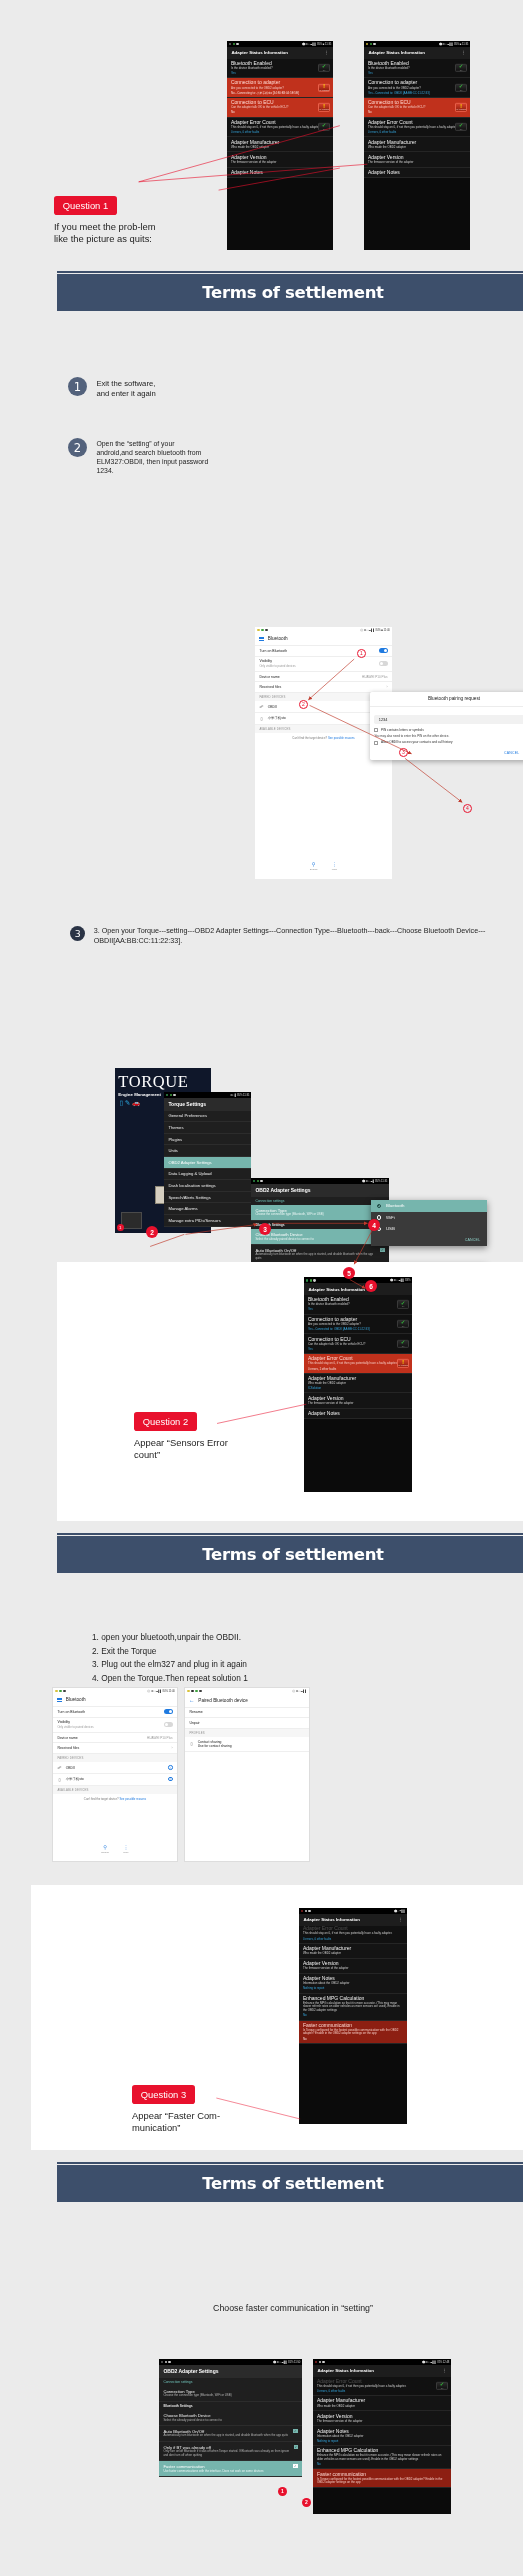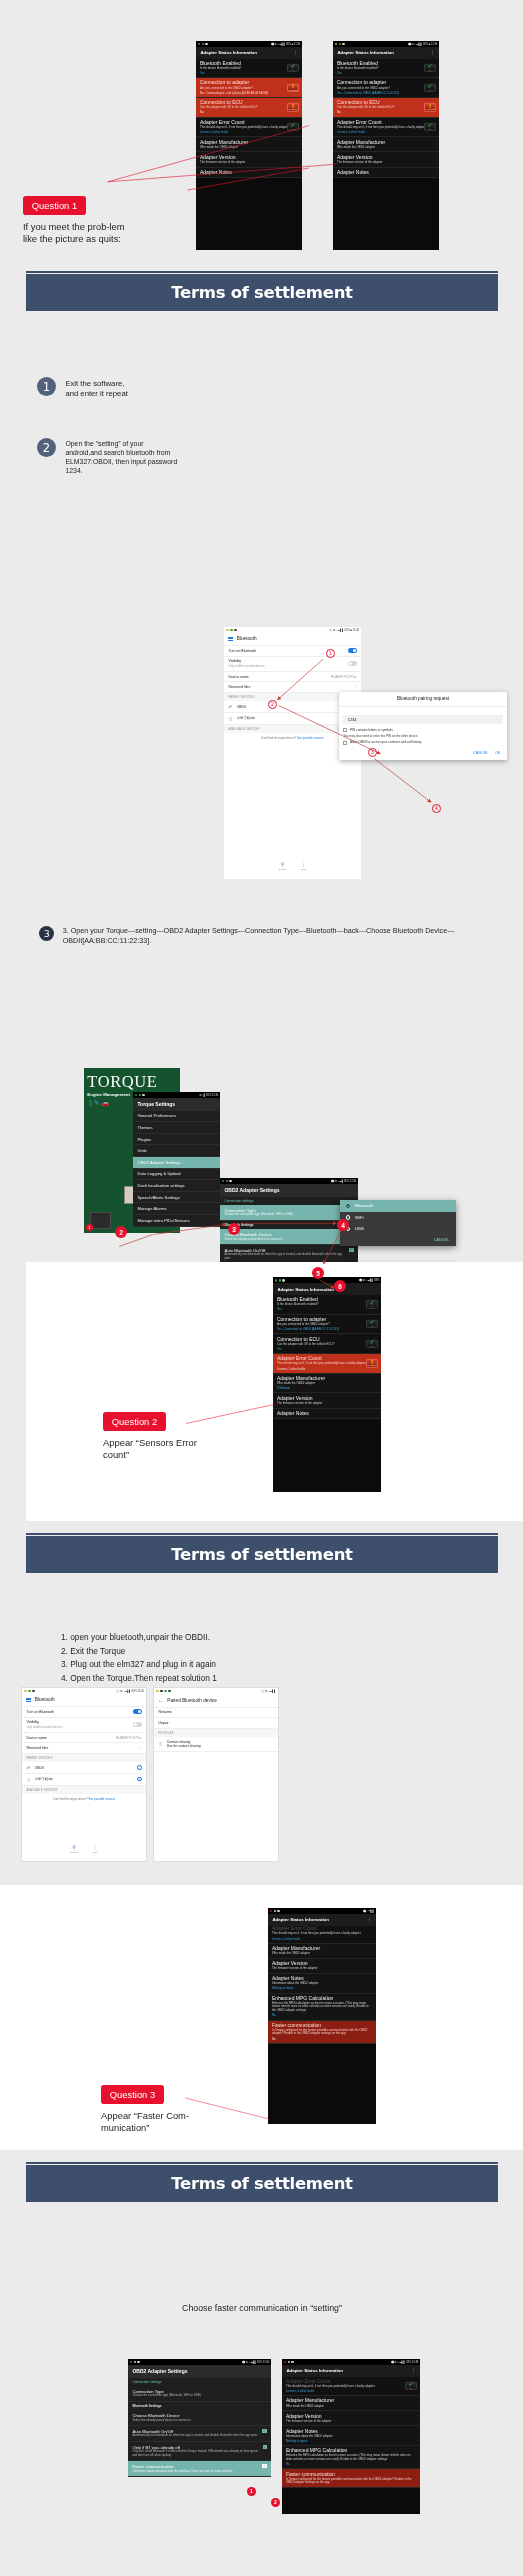--- a/index.html
+++ b/index.html
@@ -3,21 +3,21 @@
 <meta charset="utf-8">
 <title>ELM327 OBDII Troubleshooting Guide</title>
 <style>
   * { box-sizing: border-box; margin: 0; padding: 0; }
   html, body {
     width: 524px;
     background: #ebebeb;
     font-family: "Liberation Sans", sans-serif;
     color: #1a1a1a;
   }
-  .page { position: relative; width: 452px; }
+  .page { position: relative; width: 452px; padding-left: 31px; }
 
   
   .slide { position: relative; width: 524px; background: #ebebeb; }
   .slide.white { background: #ffffff; }
 
   .banner-wrap { padding: 12px 26px 0 26px; }
   .banner-rule { height: 1.7px; background: #3d4f6b; margin-bottom: 1.7px; }
   .banner {
     background: #3d4f6b;
     color: #ffffff;
@@ -343,21 +343,21 @@
 
   <div class="slide" style="height:788px;">
     <div class="banner-wrap">
       <div class="banner-rule"></div>
       <div class="banner">Terms of settlement</div>
     </div>
 
     <div style="position:absolute;left:37px;top:118px;display:flex;gap:9.4px;align-items:flex-start;">
       <div class="step-circle">1</div>
       <div class="step-text" style="white-space:pre-line;padding-top:1.7px;">Exit the software,
-and enter it repeat</div>
+and enter it again</div>
     </div>
 
     <div style="position:absolute;left:37px;top:179px;display:flex;gap:9.4px;align-items:flex-start;width:143px;">
       <div class="step-circle">2</div>
       <div class="step-text sm" style="padding-top:1.7px;">Open the “setting” of your android,and search bluetooth from ELM327:OBDII,
 then input password 1234.</div>
     </div>
 
     <div class="lphone" style="position:absolute;left:224px;top:368px;width:137px;height:252px;">
       <div class="lstatusbar">
@@ -465,21 +465,21 @@
     </svg>
 
     <div style="position:absolute;left:39px;top:667px;display:flex;gap:8.3px;align-items:flex-start;width:435px;">
       <div class="step-circle dark" style="width:15.4px;height:15.4px;font-size:9.4px;">3</div>
       <div class="step-text" style="font-size:7.2px;line-height:1.35;">3. Open your Torque---setting---OBD2 Adapter Settings---Connection Type---Bluetooth---back---Choose Bluetooth Device---OBDII[AA:BB:CC:11:22:33].</div>
     </div>
   </div>
 
   <div class="slide" style="height:287px;margin-top:-72px;">
 
-    <div style="position:absolute;left:84px;top:93px;width:96px;height:165px;background:#14532d;overflow:hidden;">
+    <div style="position:absolute;left:84px;top:93px;width:96px;height:165px;background:#0f172a;overflow:hidden;">
       <div style="font-family:'Liberation Serif',serif;font-size:16.5px;color:#fff;letter-spacing:0.6px;padding:4.4px 0 0 3.3px;">TORQUE</div>
       <div style="font-size:4.4px;color:#fff;font-weight:bold;padding-left:3.3px;">Engine Management</div>
       <div style="padding-left:4.4px;margin-top:1.7px;font-size:6.6px;color:#2aa7e0;">▯ ✎ 🚗</div>
       <div style="position:absolute;left:5.5px;bottom:4.4px;width:21px;height:16.5px;background:#2b2b2b;border:0.6px solid #4a4a4a;"></div>
       <div style="position:absolute;left:40px;bottom:29px;width:20px;height:17.6px;background:#d6cfc0;border:0.6px solid #8d8776;"></div>
       <div style="position:absolute;left:1.7px;bottom:1.7px;width:7.2px;height:7.2px;background:#e8112d;color:#fff;border-radius:50%;font-size:4.4px;display:flex;align-items:center;justify-content:center;">1</div>
     </div>
 
     <div style="position:absolute;left:133px;top:117px;width:87px;height:144px;overflow:hidden;">
       <div class="statusbar">

